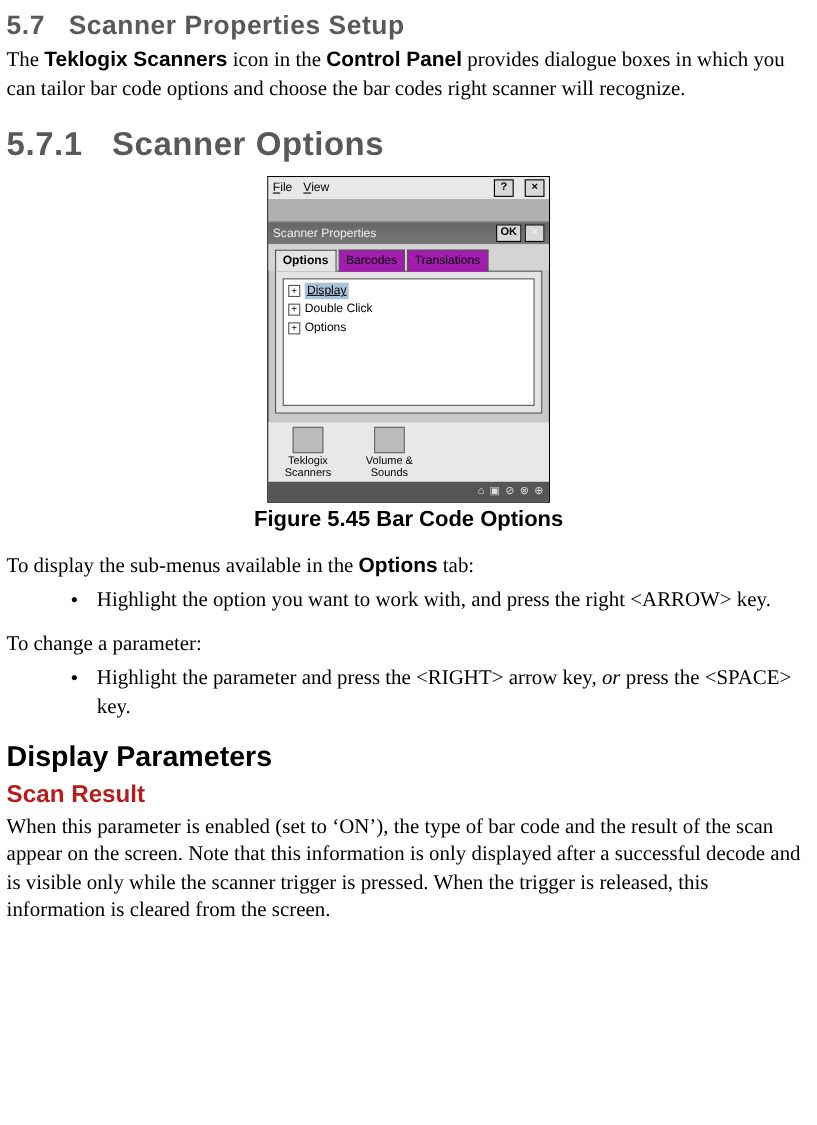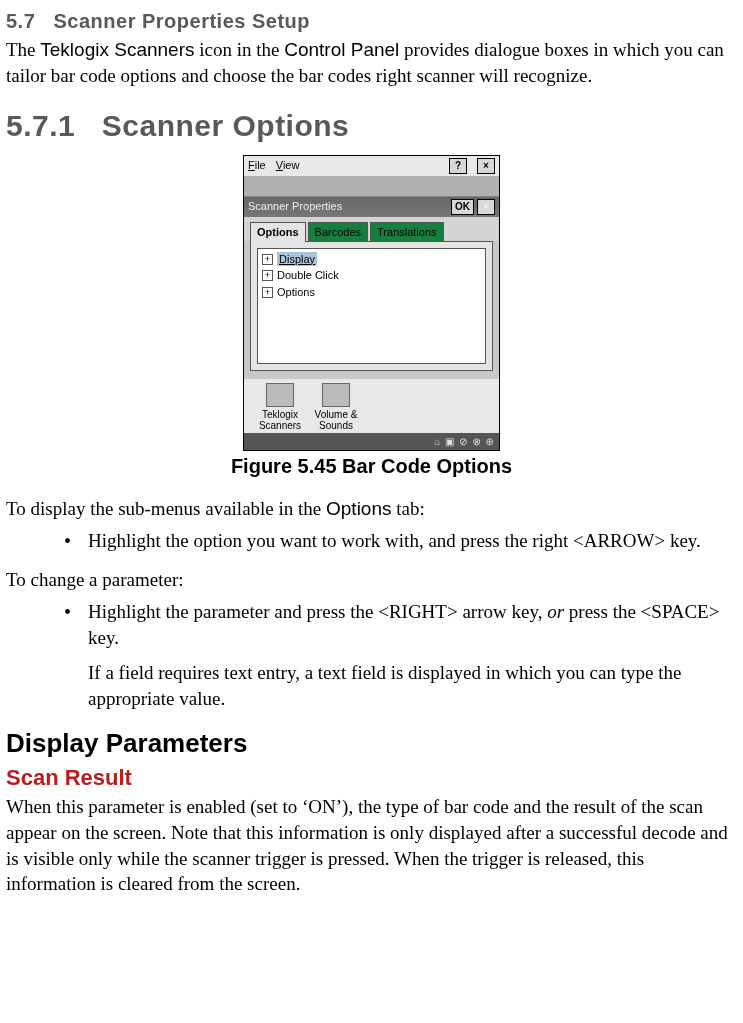--- a/index.html
+++ b/index.html
@@ -10,21 +10,21 @@
     line-height: 1.35;
     color: #000;
     background: #fff;
     width: 743px;
     box-sizing: border-box;
   }
   .h-sec {
     font-family: "Arial Narrow", Arial, sans-serif;
     font-stretch: condensed;
     font-weight: 600;
-    font-size: 20px;
+    font-size: 24px;
     color: #595959;
     margin: 0 0 2px 0;
     letter-spacing: 0.5px;
   }
   .h-sub {
     font-family: "Arial Narrow", Arial, sans-serif;
     font-stretch: condensed;
     font-weight: 600;
     font-size: 30px;
     color: #595959;
@@ -44,21 +44,21 @@
     font-stretch: condensed;
     font-weight: 600;
     font-size: 22px;
     color: #b91c1c;
     margin: 2px 0 2px 0;
   }
   p { margin: 0 0 6px 0; }
   .bold-cond {
     font-family: "Arial Narrow", Arial, sans-serif;
     font-stretch: condensed;
-    font-weight: 400;
+    font-weight: 700;
   }
   ul.bullets {
     list-style: none;
     margin: 4px 0 14px 0;
     padding: 0 0 0 58px;
   }
   ul.bullets li {
     position: relative;
     margin: 0 0 10px 0;
     padding-left: 24px;
@@ -137,21 +137,21 @@
   .tabs {
     display: flex;
     gap: 0;
     padding: 4px 6px 0 6px;
     background: #d4d4d4;
     font-size: 11px;
   }
   .tab {
     border: 1px solid #555;
     border-bottom: none;
-    background: #15803d;
+    background: #a21caf;
     padding: 2px 6px;
     margin-right: 2px;
     position: relative;
     top: 1px;
   }
   .tab.active {
     font-weight: bold;
     background: #e4e4e4;
   }
   .tabbody {
@@ -183,20 +183,21 @@
     line-height: 1;
     background: #fff;
   }
   .tree-row.sel span.lbl {
     background: #a9c3d8;
     padding: 0 2px;
     text-decoration: underline;
   }
   .iconrow {
     display: flex;
+    gap: 18px;
     padding: 4px 8px 2px 8px;
     background: #e8e8e8;
     align-items: flex-start;
   }
   .iconcell {
     display: flex;
     flex-direction: column;
     align-items: center;
     font-size: 10px;
     line-height: 1.1;
@@ -302,20 +303,19 @@
   </li>
 </ul>
 
 <p>To change a parameter:</p>
 
 <ul class="bullets">
   <li>
     <span>
       <span>Highlight the parameter and press the &lt;RIGHT&gt; arrow key, </span><em>or</em><span> press the &lt;SPACE&gt; key.</span>
     </span>
-    <span class="li-sub">If a field requires text entry, a text field is displayed in which you can type the appropriate value.</span>
   </li>
 </ul>
 
 <div class="h-para">Display Parameters</div>
 <div class="h-para2">Scan Result</div>
 
 <p>When this parameter is enabled (set to ‘ON’), the type of bar code and the result of the scan appear on the screen. Note that this information is only displayed after a successful decode and is visible only while the scanner trigger is pressed. When the trigger is released, this information is cleared from the screen.</p>
 
 </body></html>

